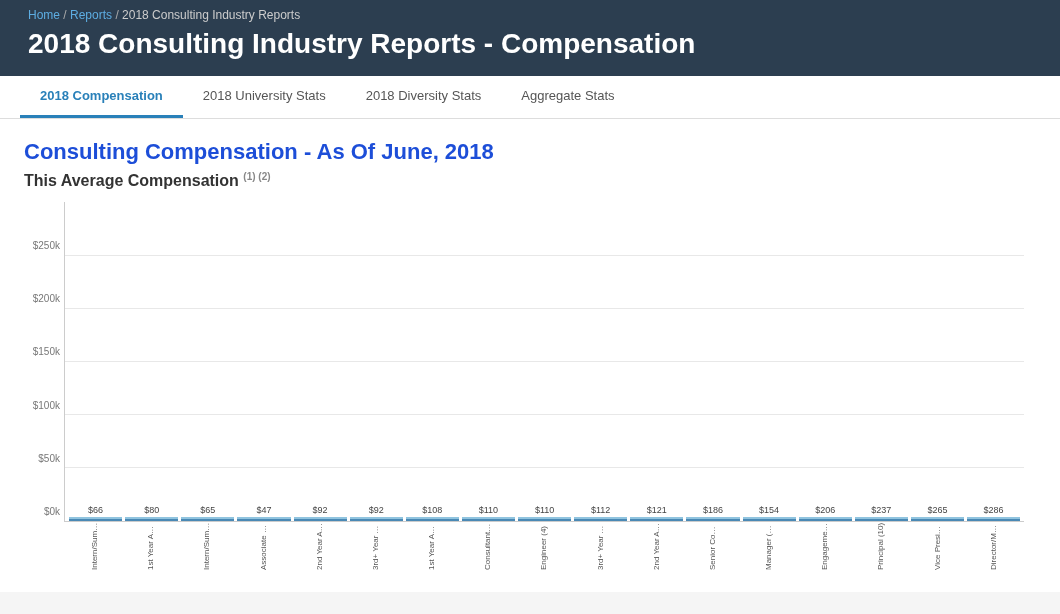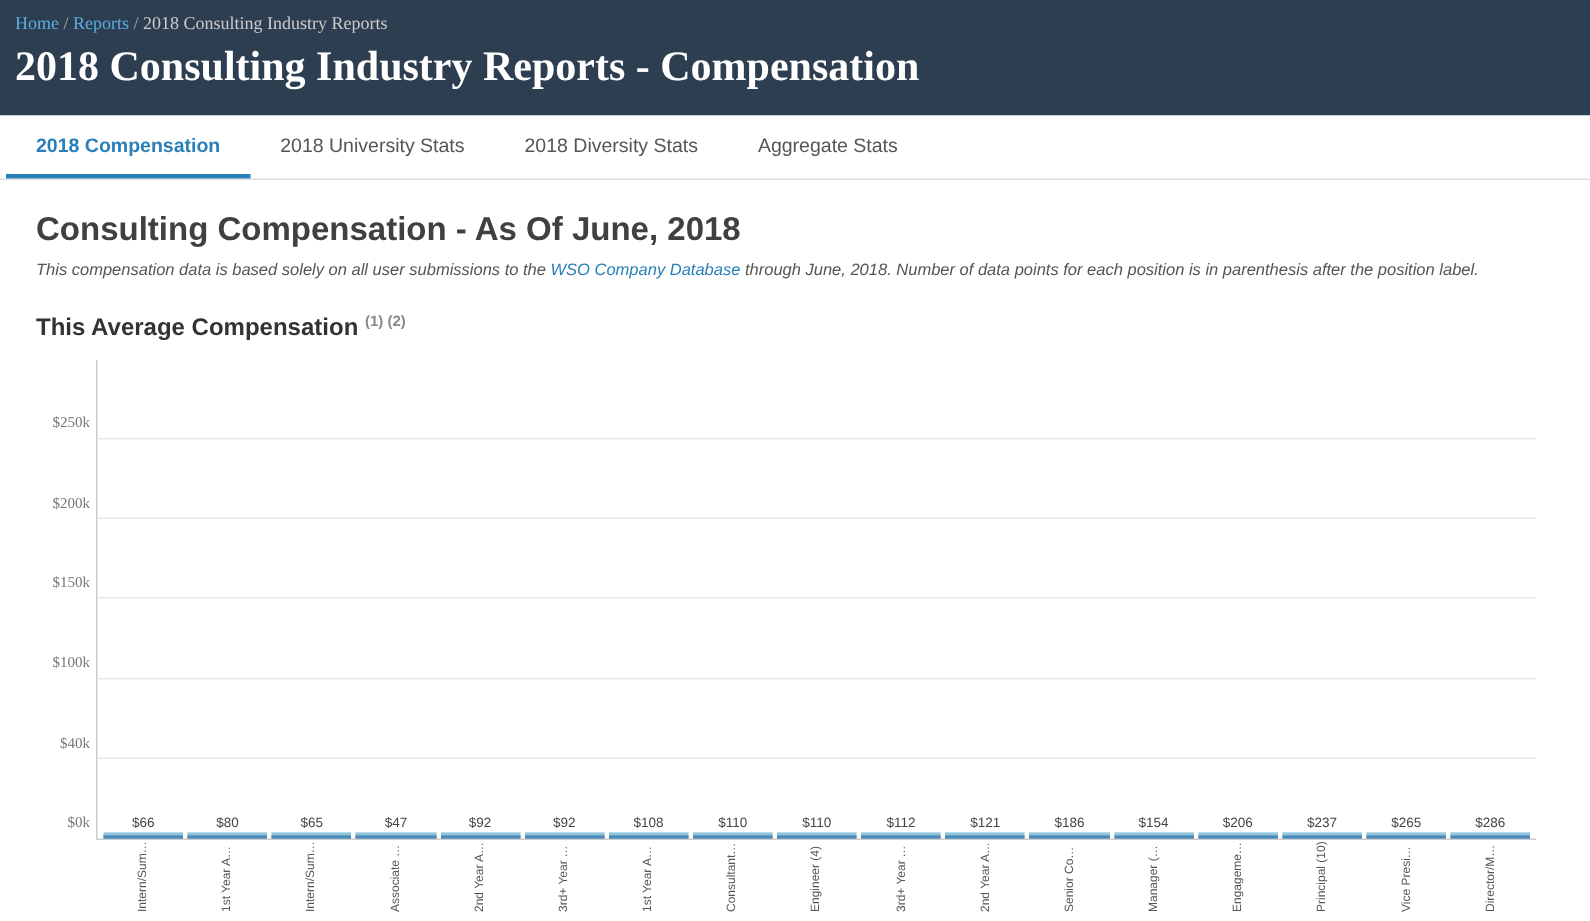--- a/index.html
+++ b/index.html
@@ -1,40 +1,39 @@
 <!DOCTYPE html>
 <html><head>
   <meta charset="utf-8">
   <style>
     * { box-sizing: border-box; margin: 0; padding: 0; }
     body { font-family: Arial, sans-serif; background: #f5f5f5; font-size: 13px; color: #333; }
 
     .header-bar {
       background: #2c3e50;
-      padding: 8px 10px 16px;
-      font-family: Liberation Serif, serif;
+      padding: 8px 28px 16px;
     }
     .breadcrumb {
       font-size: 12px;
       margin-bottom: 6px;
     }
     .breadcrumb a { color: #5dade2; text-decoration: none; }
     .breadcrumb span { color: #aaa; }
     .breadcrumb .current { color: #ccc; }
     .page-title {
       color: #fff;
       font-size: 28px;
       font-weight: bold;
     }
 
     .tabs-container {
       background: #fff;
       border-bottom: 1px solid #ddd;
       display: flex;
-      padding: 0 4px;
+      padding: 0 20px;
     }
     .tab {
       padding: 12px 20px;
       cursor: pointer;
       font-size: 13px;
       color: #555;
       border-bottom: 3px solid transparent;
       white-space: nowrap;
     }
     .tab.active {
@@ -44,21 +43,21 @@
     }
 
     .content {
       padding: 20px 24px;
       background: #fff;
     }
 
     .section-title {
       font-size: 22px;
       font-weight: bold;
-      color: #404040;
+      color: #1d4ed8;
       margin-bottom: 6px;
     }
     .disclaimer {
       font-size: 11px;
       font-style: italic;
       color: #555;
       margin-bottom: 20px;
       line-height: 1.5;
     }
     .disclaimer a { color: #2980b9; text-decoration: none; }
@@ -170,21 +169,20 @@
       bottom: 50px;
       width: 40px;
     }
     .y-axis-label {
       position: absolute;
       right: 4px;
       font-size: 10px;
       color: #777;
       transform: translateY(-50%);
       text-align: right;
-      font-family: Liberation Serif, serif;
     }
   </style>
 </head>
 <body>
 
 <div class="header-bar">
   <div class="breadcrumb">
     <a href="#">Home</a>
     <span> / </span>
     <a href="#">Reports</a>
@@ -196,38 +194,35 @@
 
 <div class="tabs-container">
   <div class="tab active">2018 Compensation</div>
   <div class="tab">2018 University Stats</div>
   <div class="tab">2018 Diversity Stats</div>
   <div class="tab">Aggregate Stats</div>
 </div>
 
 <div class="content">
   <h2 class="section-title">Consulting Compensation - As Of June, 2018</h2>
-  <p class="disclaimer">
-    <span>This compensation data is based solely on all user submissions to the </span><a href="#">WSO Company Database</a><span> through June, 2018. Number of data points for each position is in parenthesis after the position label.</span>
-  </p>
 
   <div class="chart-title">
     <span>This Average Compensation</span> <sup>(1) (2)</sup>
   </div>
 
   <div class="chart-area">
     <div style="position:relative; width:1000px; height:370px;">
 
       <div class="y-axis-labels">
 
         <div class="y-axis-label" style="bottom: calc(100% * 250/300)">$250k</div>
         <div class="y-axis-label" style="bottom: calc(100% * 200/300)">$200k</div>
         <div class="y-axis-label" style="bottom: calc(100% * 150/300)">$150k</div>
         <div class="y-axis-label" style="bottom: calc(100% * 100/300)">$100k</div>
-        <div class="y-axis-label" style="bottom: calc(100% * 50/300)">$40k</div>
+        <div class="y-axis-label" style="bottom: calc(100% * 50/300)">$50k</div>
         <div class="y-axis-label" style="bottom: 0">$0k</div>
       </div>
 
       <div class="chart-plot">
 
         <div class="grid-lines">
           <div class="grid-line" style="bottom: calc(100% * 50/300)"></div>
           <div class="grid-line" style="bottom: calc(100% * 100/300)"></div>
           <div class="grid-line" style="bottom: calc(100% * 150/300)"></div>
           <div class="grid-line" style="bottom: calc(100% * 200/300)"></div>

